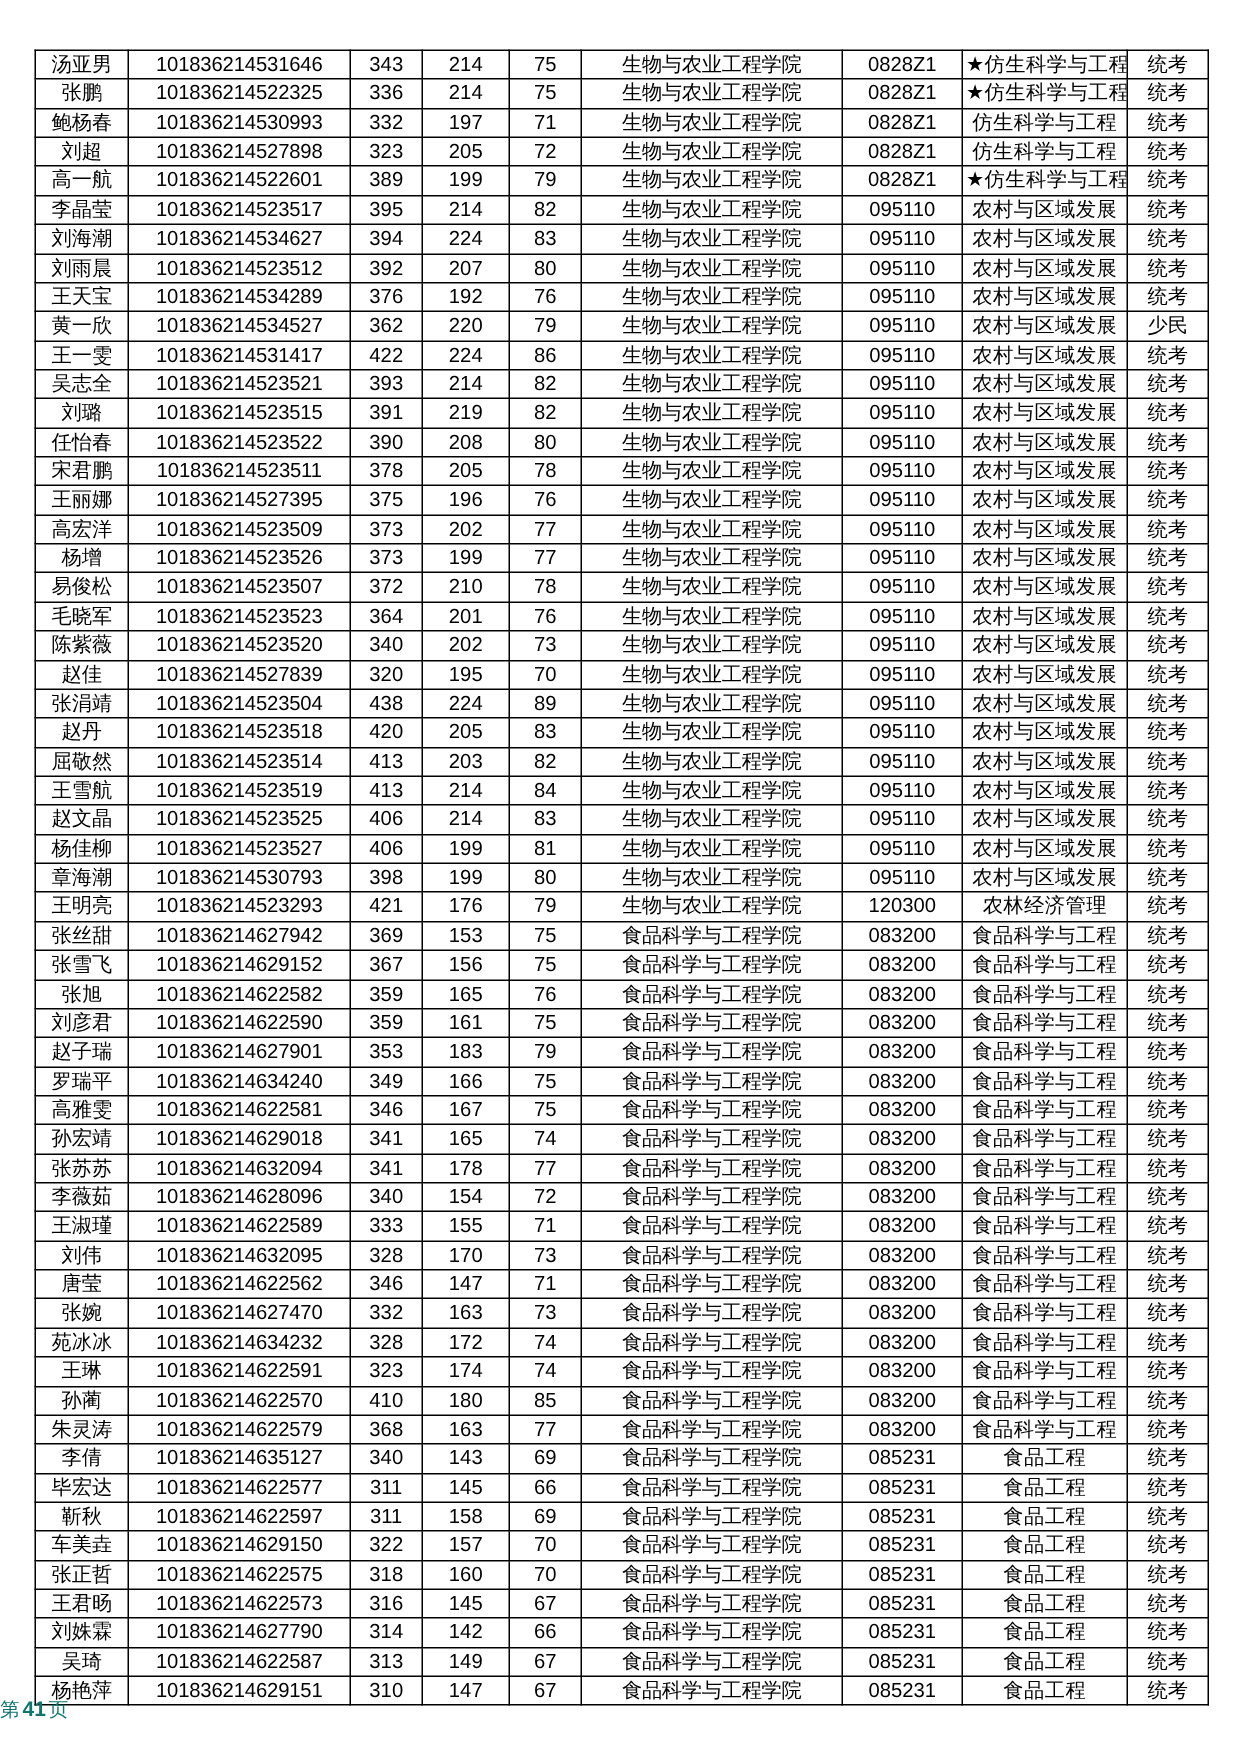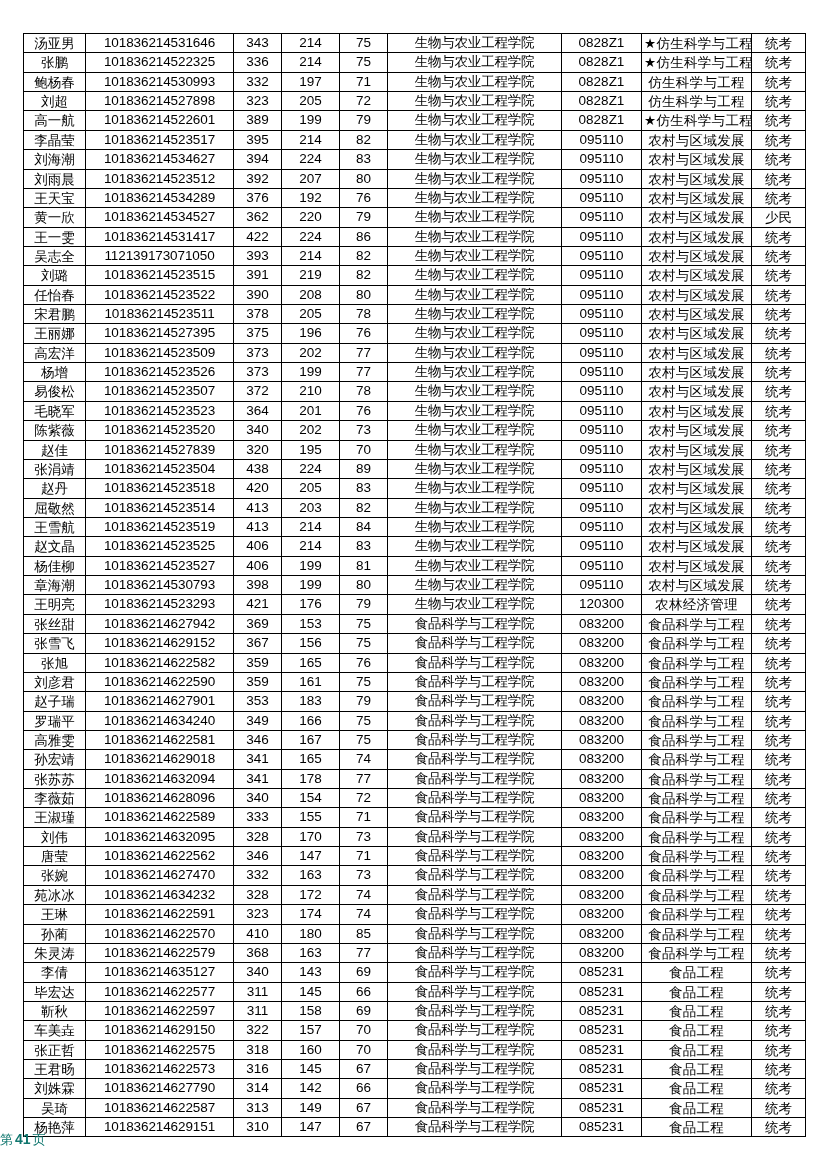--- a/index.html
+++ b/index.html
@@ -226,21 +226,21 @@
             <td class="cell-num">422</td>
             <td class="cell-num">224</td>
             <td class="cell-num">86</td>
             <td class="cell-college">生物与农业工程学院</td>
             <td class="cell-code">095110</td>
             <td class="cell-major">农村与区域发展</td>
             <td class="cell-type">统考</td>
           </tr>
           <tr>
             <td class="cell-name">吴志全</td>
-            <td class="cell-id">112139173071050</td>
+            <td class="cell-id">101836214523521</td>
             <td class="cell-num">393</td>
             <td class="cell-num">214</td>
             <td class="cell-num">82</td>
             <td class="cell-college">生物与农业工程学院</td>
             <td class="cell-code">095110</td>
             <td class="cell-major">农村与区域发展</td>
             <td class="cell-type">统考</td>
           </tr>
           <tr>
             <td class="cell-name">刘璐</td>

